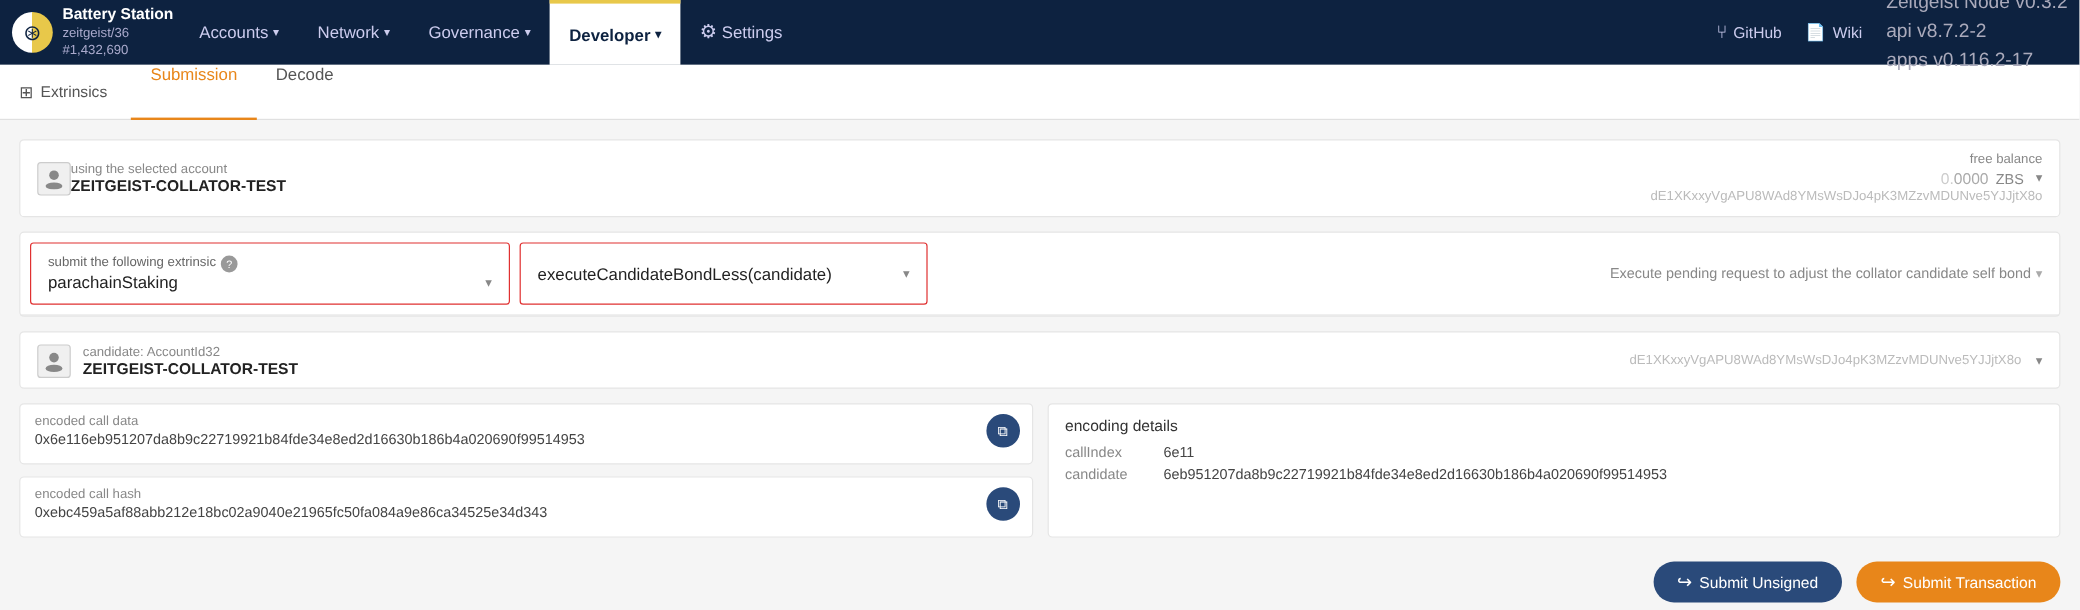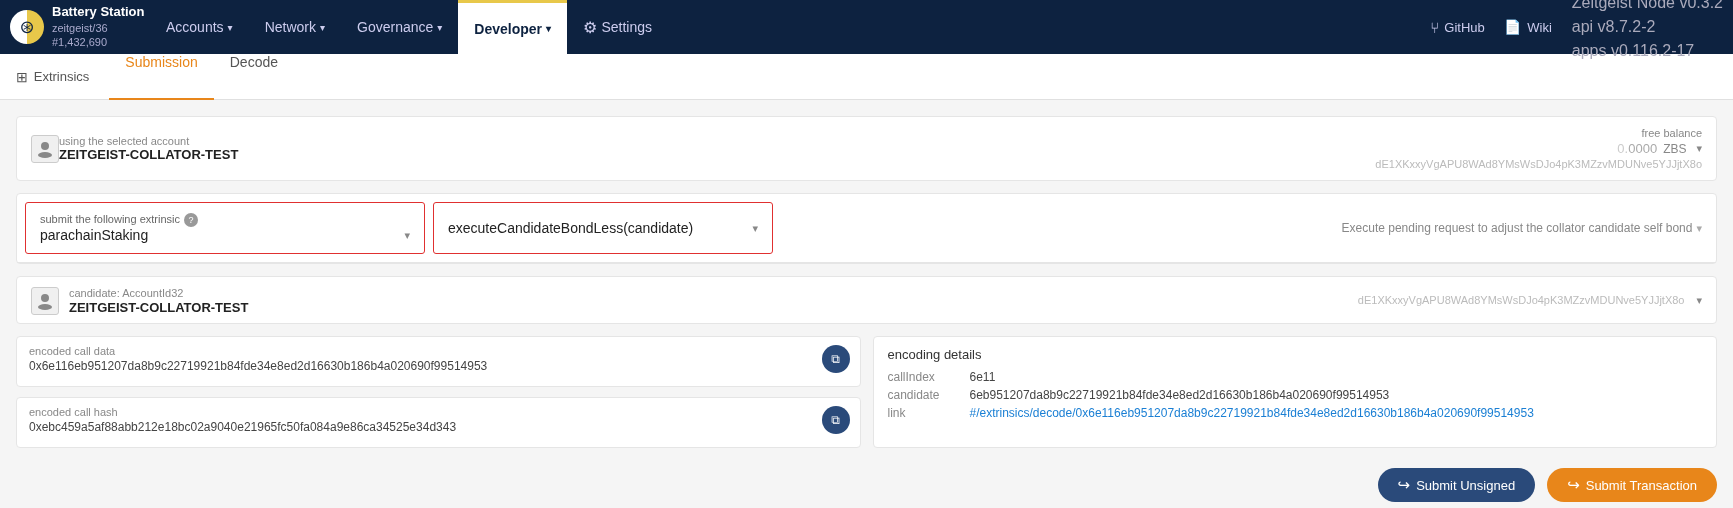--- a/index.html
+++ b/index.html
@@ -479,24 +479,20 @@
     <div class="encoding-right">
       <div class="enc-title">encoding details</div>
       <div class="enc-row">
         <span class="enc-key">callIndex</span>
         <span class="enc-val">6e11</span>
       </div>
       <div class="enc-row">
         <span class="enc-key">candidate</span>
         <span class="enc-val">6eb951207da8b9c22719921b84fde34e8ed2d16630b186b4a020690f99514953</span>
       </div>
-      <div class="enc-row">
-        <span class="enc-key">link</span>
-        <a class="enc-link" href="#">#/extrinsics/decode/0x6e116eb951207da8b9c22719921b84fde34e8ed2d16630b186b4a020690f99514953</a>
-      </div>
     </div>
   </div>
 
   <div class="submit-row">
     <button class="btn-unsigned">
       <span class="btn-icon">↪</span>
       <span>Submit Unsigned</span>
     </button>
     <button class="btn-transaction">
       <span class="btn-icon">↪</span>

